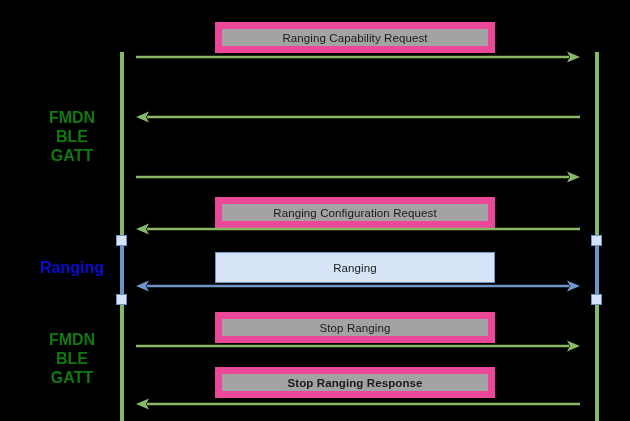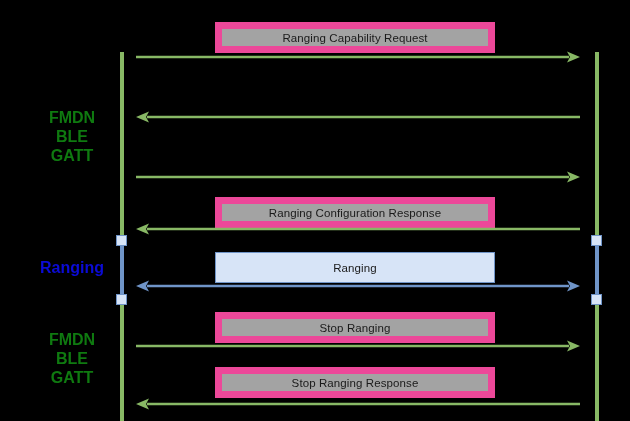--- a/index.html
+++ b/index.html
@@ -115,21 +115,21 @@
         <path d="M 136 7 L 149 1.5 L 146 7 L 149 12.5 Z" fill="#88b865"></path>
       </svg>
     </div>
     <div class="arrow" style="left: 0px; top: 170px; width: 630px;">
       <svg width="630" height="14" viewBox="0 0 630 14">
         <line x1="136" y1="7" x2="569" y2="7" stroke="#88b865" stroke-width="2.4"></line>
         <path d="M 580 7 L 567 1.5 L 570 7 L 567 12.5 Z" fill="#88b865"></path>
       </svg>
     </div>
     <div class="msg-box green" style="top: 197px;">
-      <span class="msg-label">Ranging Configuration Response</span>
+      <span class="msg-label">Ranging Configuration Request</span>
     </div>
     <div class="arrow" style="left: 0px; top: 222px; width: 630px;">
       <svg width="630" height="14" viewBox="0 0 630 14">
         <line x1="147" y1="7" x2="580" y2="7" stroke="#88b865" stroke-width="2.4"></line>
         <path d="M 136 7 L 149 1.5 L 146 7 L 149 12.5 Z" fill="#88b865"></path>
       </svg>
     </div>
     <div class="msg-box blue" style="top: 252px;">
       <span class="msg-label">Ranging</span>
     </div>
@@ -142,21 +142,21 @@
     </div>
     <div class="msg-box green" style="top: 312px;">
       <span class="msg-label">Stop Ranging</span>
     </div>
     <div class="arrow" style="left: 0px; top: 339px; width: 630px;">
       <svg width="630" height="14" viewBox="0 0 630 14">
         <line x1="136" y1="7" x2="569" y2="7" stroke="#88b865" stroke-width="2.4"></line>
         <path d="M 580 7 L 567 1.5 L 570 7 L 567 12.5 Z" fill="#88b865"></path>
       </svg>
     </div>
-    <div class="msg-box green" style="top: 367px;">
+    <div class="msg-box green" style="top: 367px; font-weight: bold;">
       <span class="msg-label">Stop Ranging Response</span>
     </div>
     <div class="arrow" style="left: 0px; top: 397px; width: 630px;">
       <svg width="630" height="14" viewBox="0 0 630 14">
         <line x1="147" y1="7" x2="580" y2="7" stroke="#88b865" stroke-width="2.4"></line>
         <path d="M 136 7 L 149 1.5 L 146 7 L 149 12.5 Z" fill="#88b865"></path>
       </svg>
     </div>
     <div class="phase-label green-label" style="left: 22px; top: 108px; width: 100px;">FMDN
 BLE

